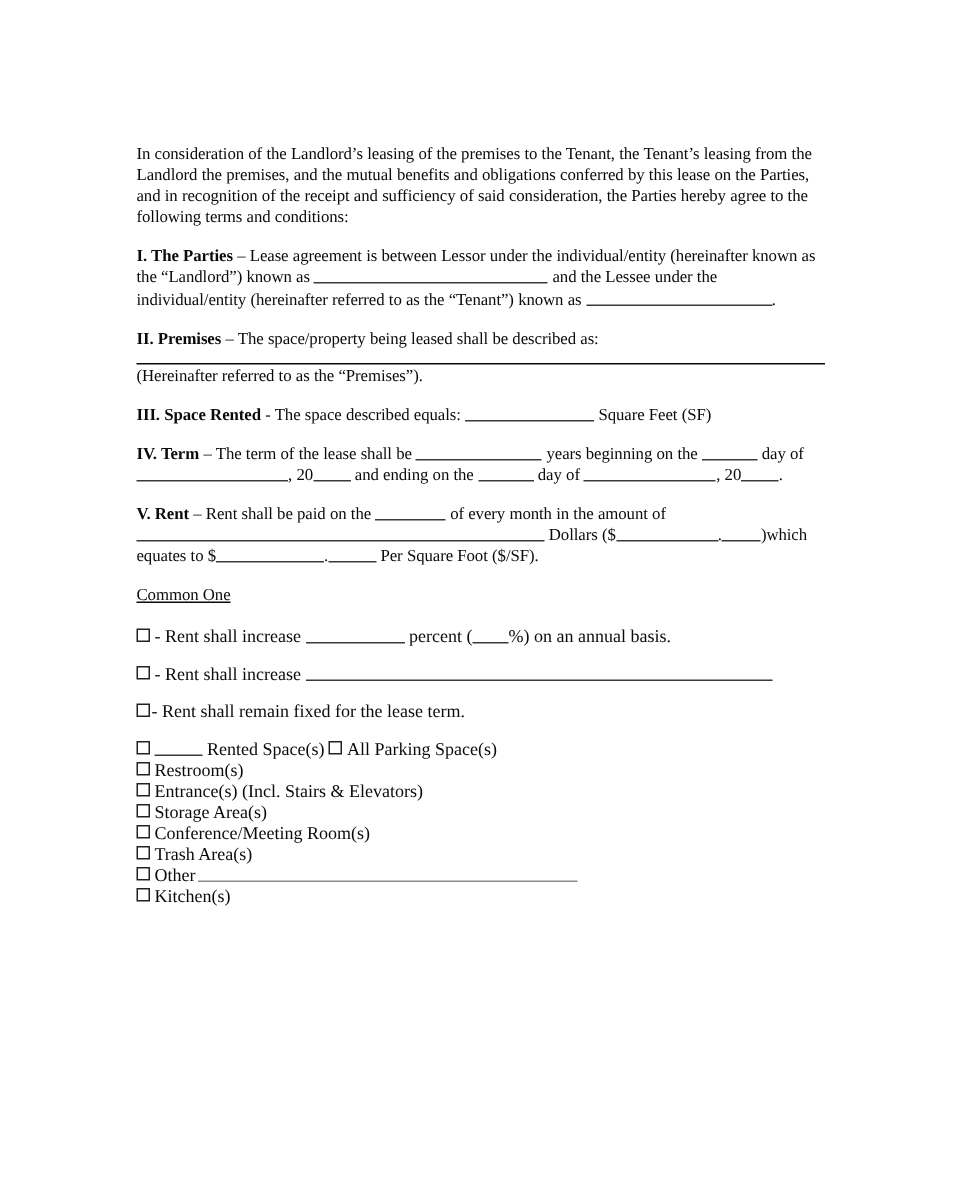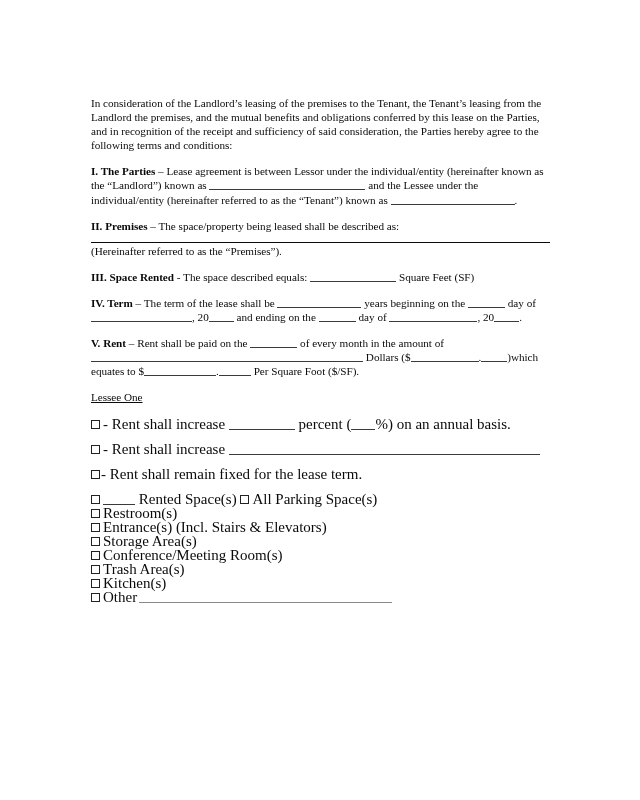--- a/index.html
+++ b/index.html
@@ -39,21 +39,21 @@
   b, .bold { font-weight: bold; }
   .u { text-decoration: underline; }
   .blank-rule {
     display: block;
     width: 100%;
     border-bottom: 1px solid #0a0a0a;
     height: 0;
     margin: 9px 0 1px 0;
   }
   .checkline {
-    font-size: 15px;
+    font-size: 12px;
     line-height: 14.1px;
     margin: 0 0 11px 0;
     display: block;
     white-space: nowrap;
   }
   .checkline.compact { margin-bottom: 0; }
   .cbox {
     display: inline-block;
     width: 7px;
     height: 7px;
@@ -103,21 +103,21 @@
 
     <p class="para">
       <b>IV. Term</b><span> – The term of the lease shall be </span><span class="fill-rule" style="width:84px"></span><span> years beginning on the </span><span class="fill-rule" style="width:37px"></span><span> day of </span><span class="fill-rule" style="width:101px"></span><span>, 20</span><span class="fill-rule" style="width:25px"></span><span> and ending on the </span><span class="fill-rule" style="width:37px"></span><span> day of </span><span class="fill-rule" style="width:88px"></span><span>, 20</span><span class="fill-rule" style="width:25px"></span><span>.</span>
     </p>
 
     <p class="para">
       <b>V. Rent</b><span> – Rent shall be paid on the </span><span class="fill-rule" style="width:47px"></span><span> of every month in the amount of </span><span class="fill-rule" style="width:272px"></span><span> Dollars ($</span><span class="fill-rule" style="width:68px"></span><span>.</span><span class="fill-rule" style="width:26px"></span><span>)</span><span>which equates to $</span><span class="fill-rule" style="width:72px"></span><span>.</span><span class="fill-rule" style="width:32px"></span><span> Per Square Foot ($/SF).</span>
     </p>
 
     <p class="para">
-      <span class="u">Lessee One</span>
+      <span class="u">Common One</span>
     </p>
 
     <div class="checkgroup">
       <div class="checkline">
         <span class="cbox"></span><span>- Rent shall increase </span><span class="fill-rule" style="width:66px"></span><span> percent (</span><span class="fill-rule" style="width:24px"></span><span>%) on an annual basis.</span>
       </div>
       <div class="checkline">
         <span class="cbox"></span><span>- Rent shall increase </span><span class="fill-rule" style="width:311px"></span>
       </div>
       <div class="checkline">
@@ -139,21 +139,21 @@
       <div class="checkline compact">
         <span class="cbox"></span><span>Storage Area(s)</span>
       </div>
       <div class="checkline compact">
         <span class="cbox"></span><span>Conference/Meeting Room(s)</span>
       </div>
       <div class="checkline compact">
         <span class="cbox"></span><span>Trash Area(s)</span>
       </div>
       <div class="checkline compact">
-        <span class="cbox"></span><span>Kitchen(s)</span>
+        <span class="cbox"></span><span>Other</span><span class="fill-gray" style="width:253px;margin-left:2px"></span>
       </div>
       <div class="checkline compact">
-        <span class="cbox"></span><span>Other</span><span class="fill-gray" style="width:253px;margin-left:2px"></span>
+        <span class="cbox"></span><span>Kitchen(s)</span>
       </div>
     </div>
 
   </div>
 </div>
 
 </body></html>

